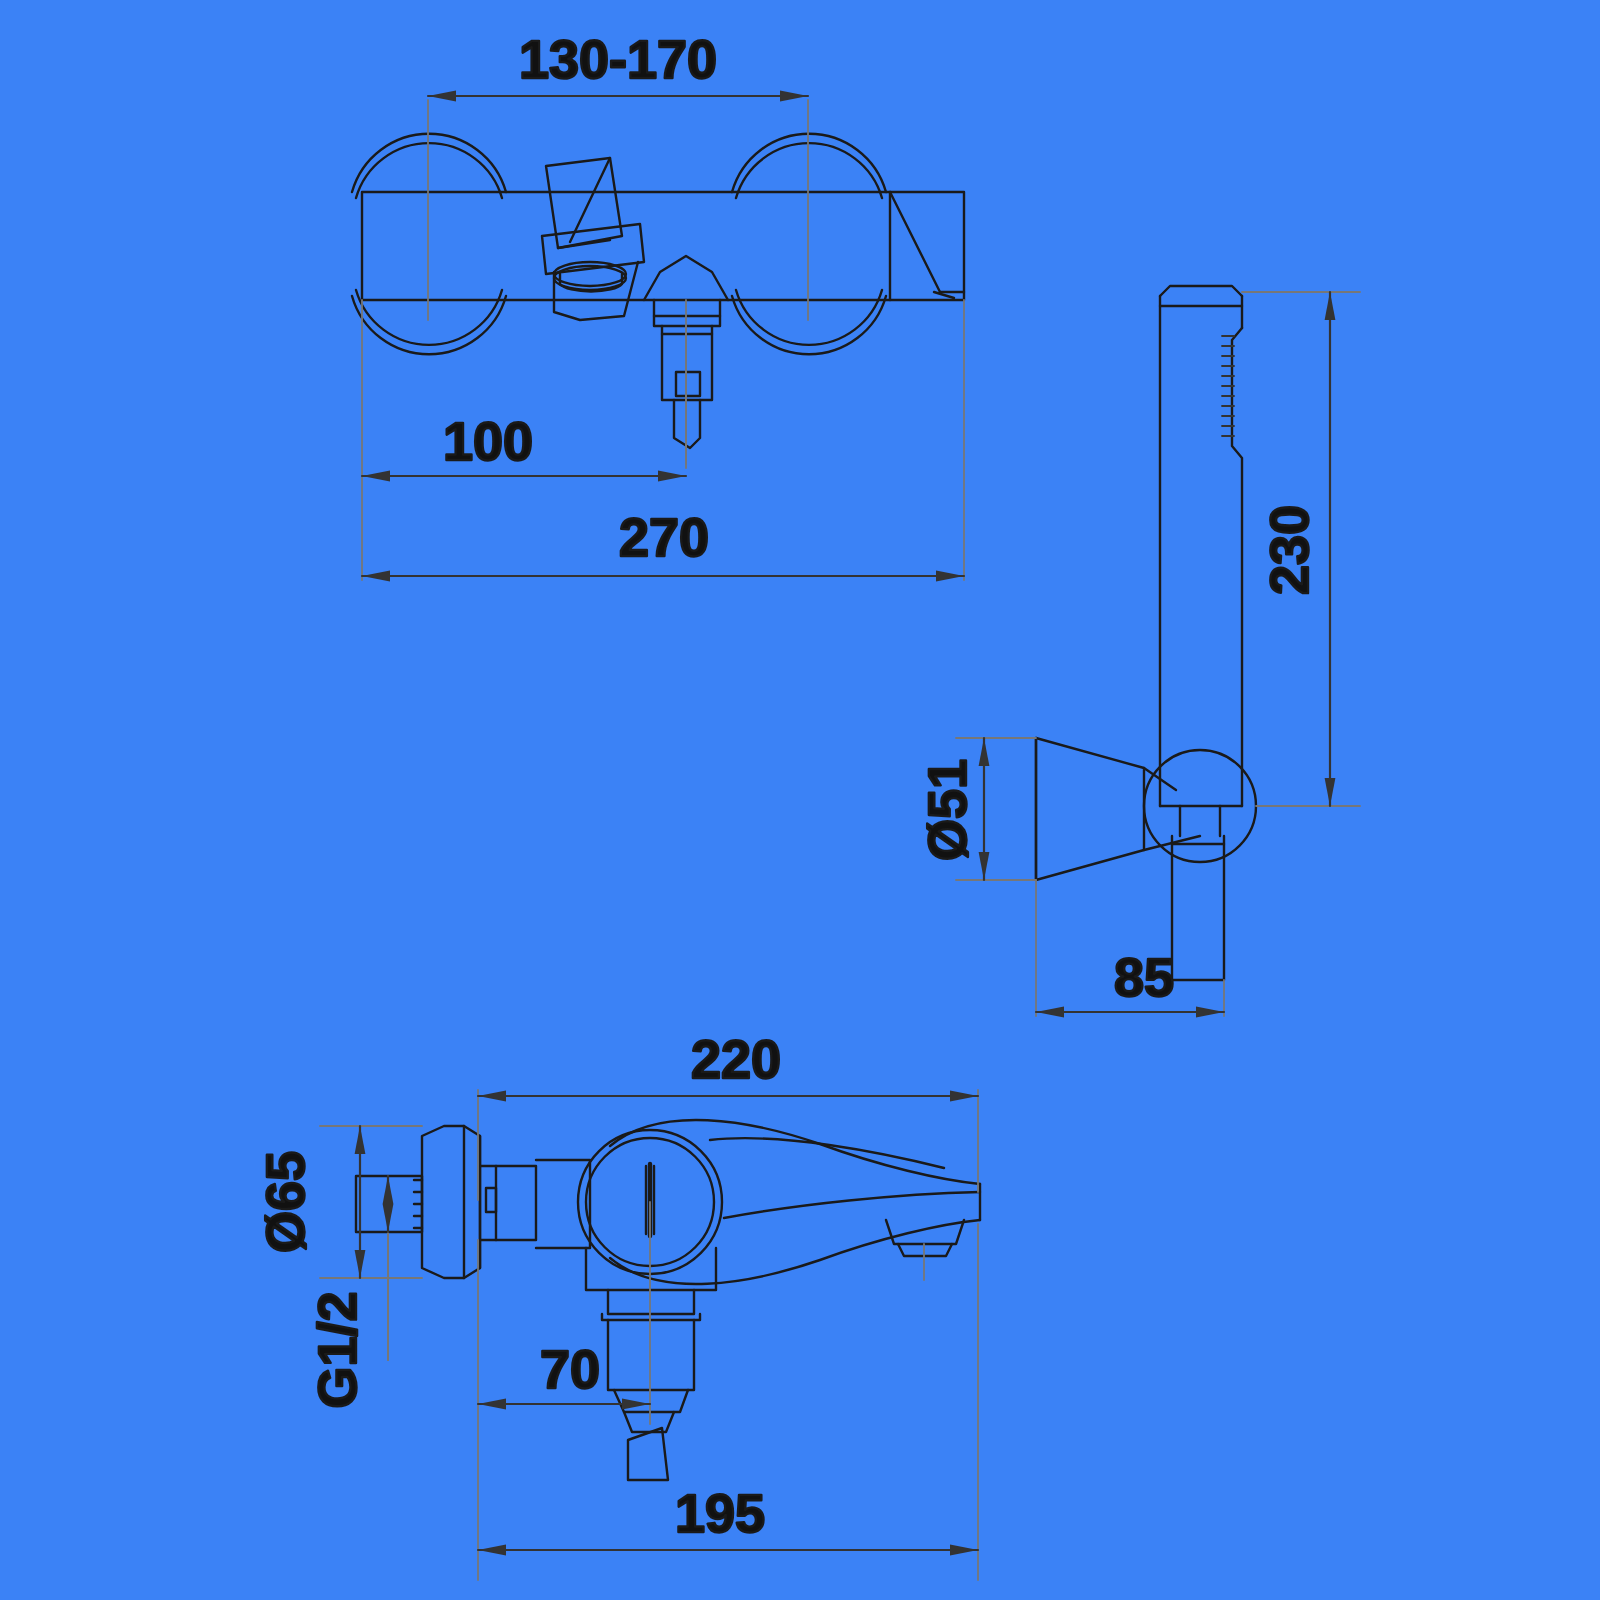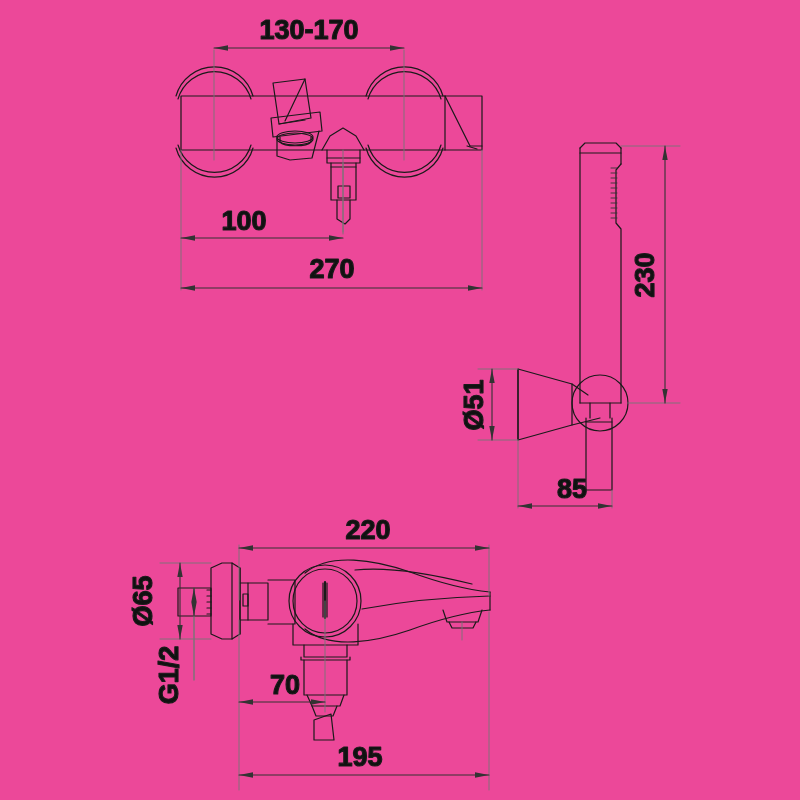--- a/index.html
+++ b/index.html
@@ -1,17 +1,17 @@
 <!DOCTYPE html>
 <html><head>
 <meta charset="utf-8">
 <style>
   html,body{margin:0;padding:0;background:#ffffff;}
   body{width:800px;height:800px;font-family:"Liberation Sans",sans-serif;overflow:hidden;}
-  #sheet{position:relative;width:800px;height:800px;background:#ec4899;}
+  #sheet{position:relative;width:800px;height:800px;background:#3b82f6;}
   svg{display:block;}
   .dimtext{
     font-family:"Liberation Sans",sans-serif;
     font-weight:700;
     fill:#111111;
     font-size:27px;
     letter-spacing:0px;
   }
 </style>
 </head>

